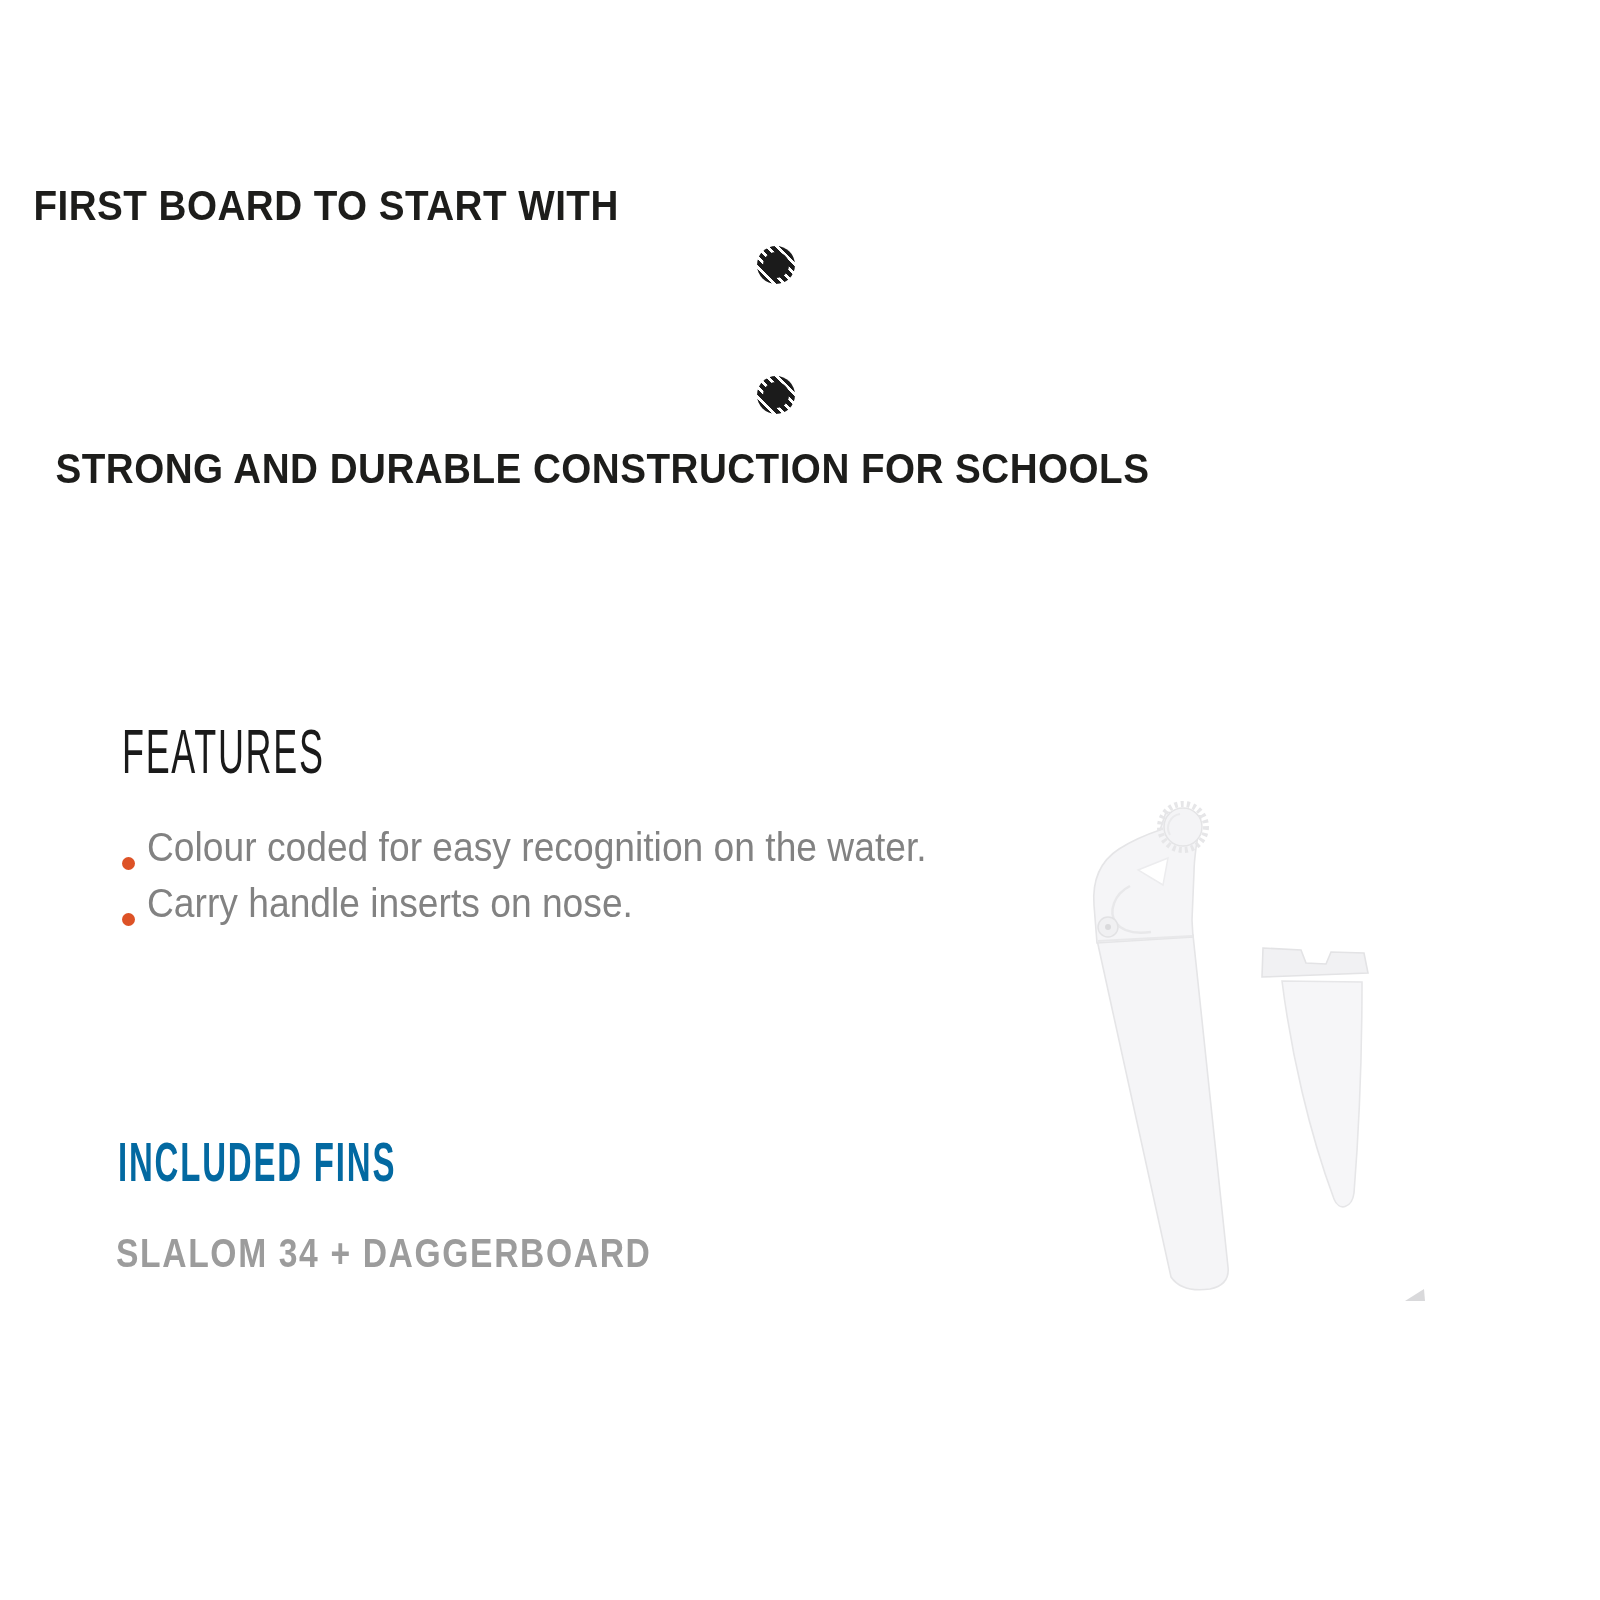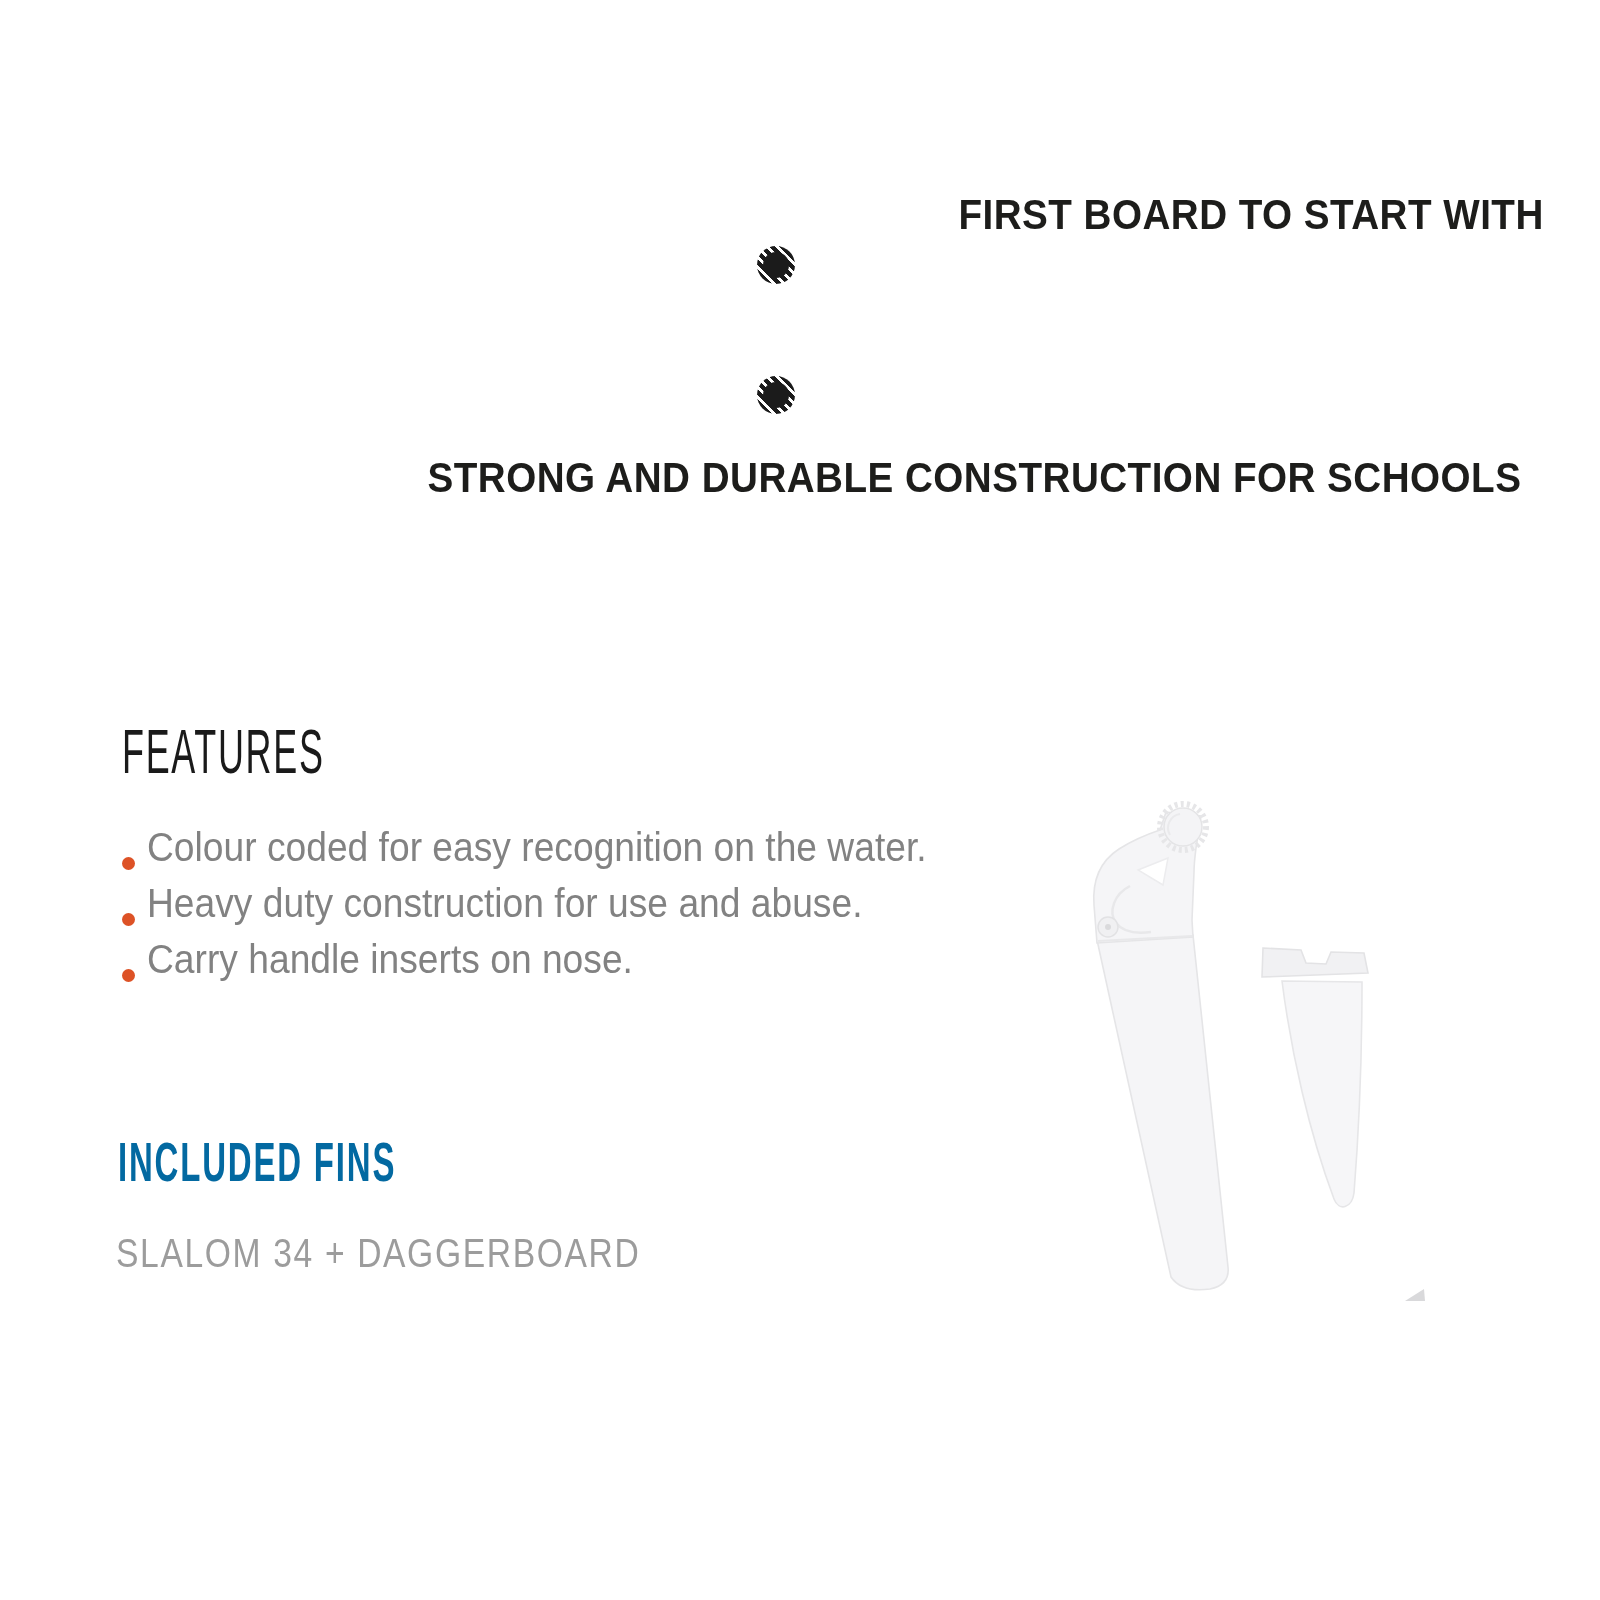--- a/index.html
+++ b/index.html
@@ -2,21 +2,21 @@
 <html><head>
 <meta charset="utf-8">
 <style>
   html,body{margin:0;padding:0;background:#ffffff;}
   .canvas{
     position:relative;width:1600px;height:1600px;background:#ffffff;
     font-family:"Liberation Sans",sans-serif;overflow:hidden;
   }
   
   .headline{
-    position:absolute;left:0;width:1552px;margin:17px;text-align:right;
+    position:absolute;left:0;width:1552px;margin:8px;text-align:left;
     font-size:42px;line-height:42px;font-weight:700;color:#1d1d1b;
     white-space:nowrap;
   }
   .headline>span{display:inline-block;transform:scaleX(0.92);transform-origin:center;letter-spacing:0.5px;}
   .headline-1{top:177px;}
   .headline-2{top:304px;}
   .headline-3{top:440px;}
   
   .scribble{
     position:absolute;left:757px;width:38px;height:38px;border-radius:50%;
@@ -46,21 +46,21 @@
     transform:scaleX(0.93);transform-origin:left center;
   }
   
   .fins-title{
     position:absolute;left:118px;top:1135px;margin:0;
     font-size:55px;line-height:55px;font-weight:700;color:#0369a1;white-space:nowrap;
   }
   .fins-title>span{display:inline-block;transform:scaleX(0.60);transform-origin:left center;letter-spacing:3px;}
   .fins-subtitle{
     position:absolute;left:116px;top:1233px;margin:0;
-    font-size:41px;line-height:41px;font-weight:400;color:#9c9c9c;white-space:nowrap;
+    font-size:41px;line-height:41px;font-weight:700;color:#9c9c9c;white-space:nowrap;
   }
   .fins-subtitle>span{display:inline-block;transform:scaleX(0.82);transform-origin:left center;letter-spacing:2px;}
   
   .fins-figure{position:absolute;left:1020px;top:780px;width:440px;height:540px;margin:0;}
   .fins-figure svg{display:block;width:100%;height:100%;}
 </style>
 </head>
 <body>
 
 <div class="canvas">
@@ -74,24 +74,20 @@
     <span>STRONG AND DURABLE CONSTRUCTION FOR SCHOOLS</span>
   </h1>
 
   <h2 class="features-title">
     <span>FEATURES</span>
   </h2>
   <ul class="features-list">
     <li>
       <span class="bullet"></span>
       <span class="feature-text">Colour coded for easy recognition on the water.</span>
-    </li>
-    <li>
-      <span class="bullet"></span>
-      <span class="feature-text">Heavy duty construction for use and abuse.</span>
     </li>
     <li>
       <span class="bullet"></span>
       <span class="feature-text">Carry handle inserts on nose.</span>
     </li>
   </ul>
 
   <h2 class="fins-title">
     <span>INCLUDED FINS</span>
   </h2>

